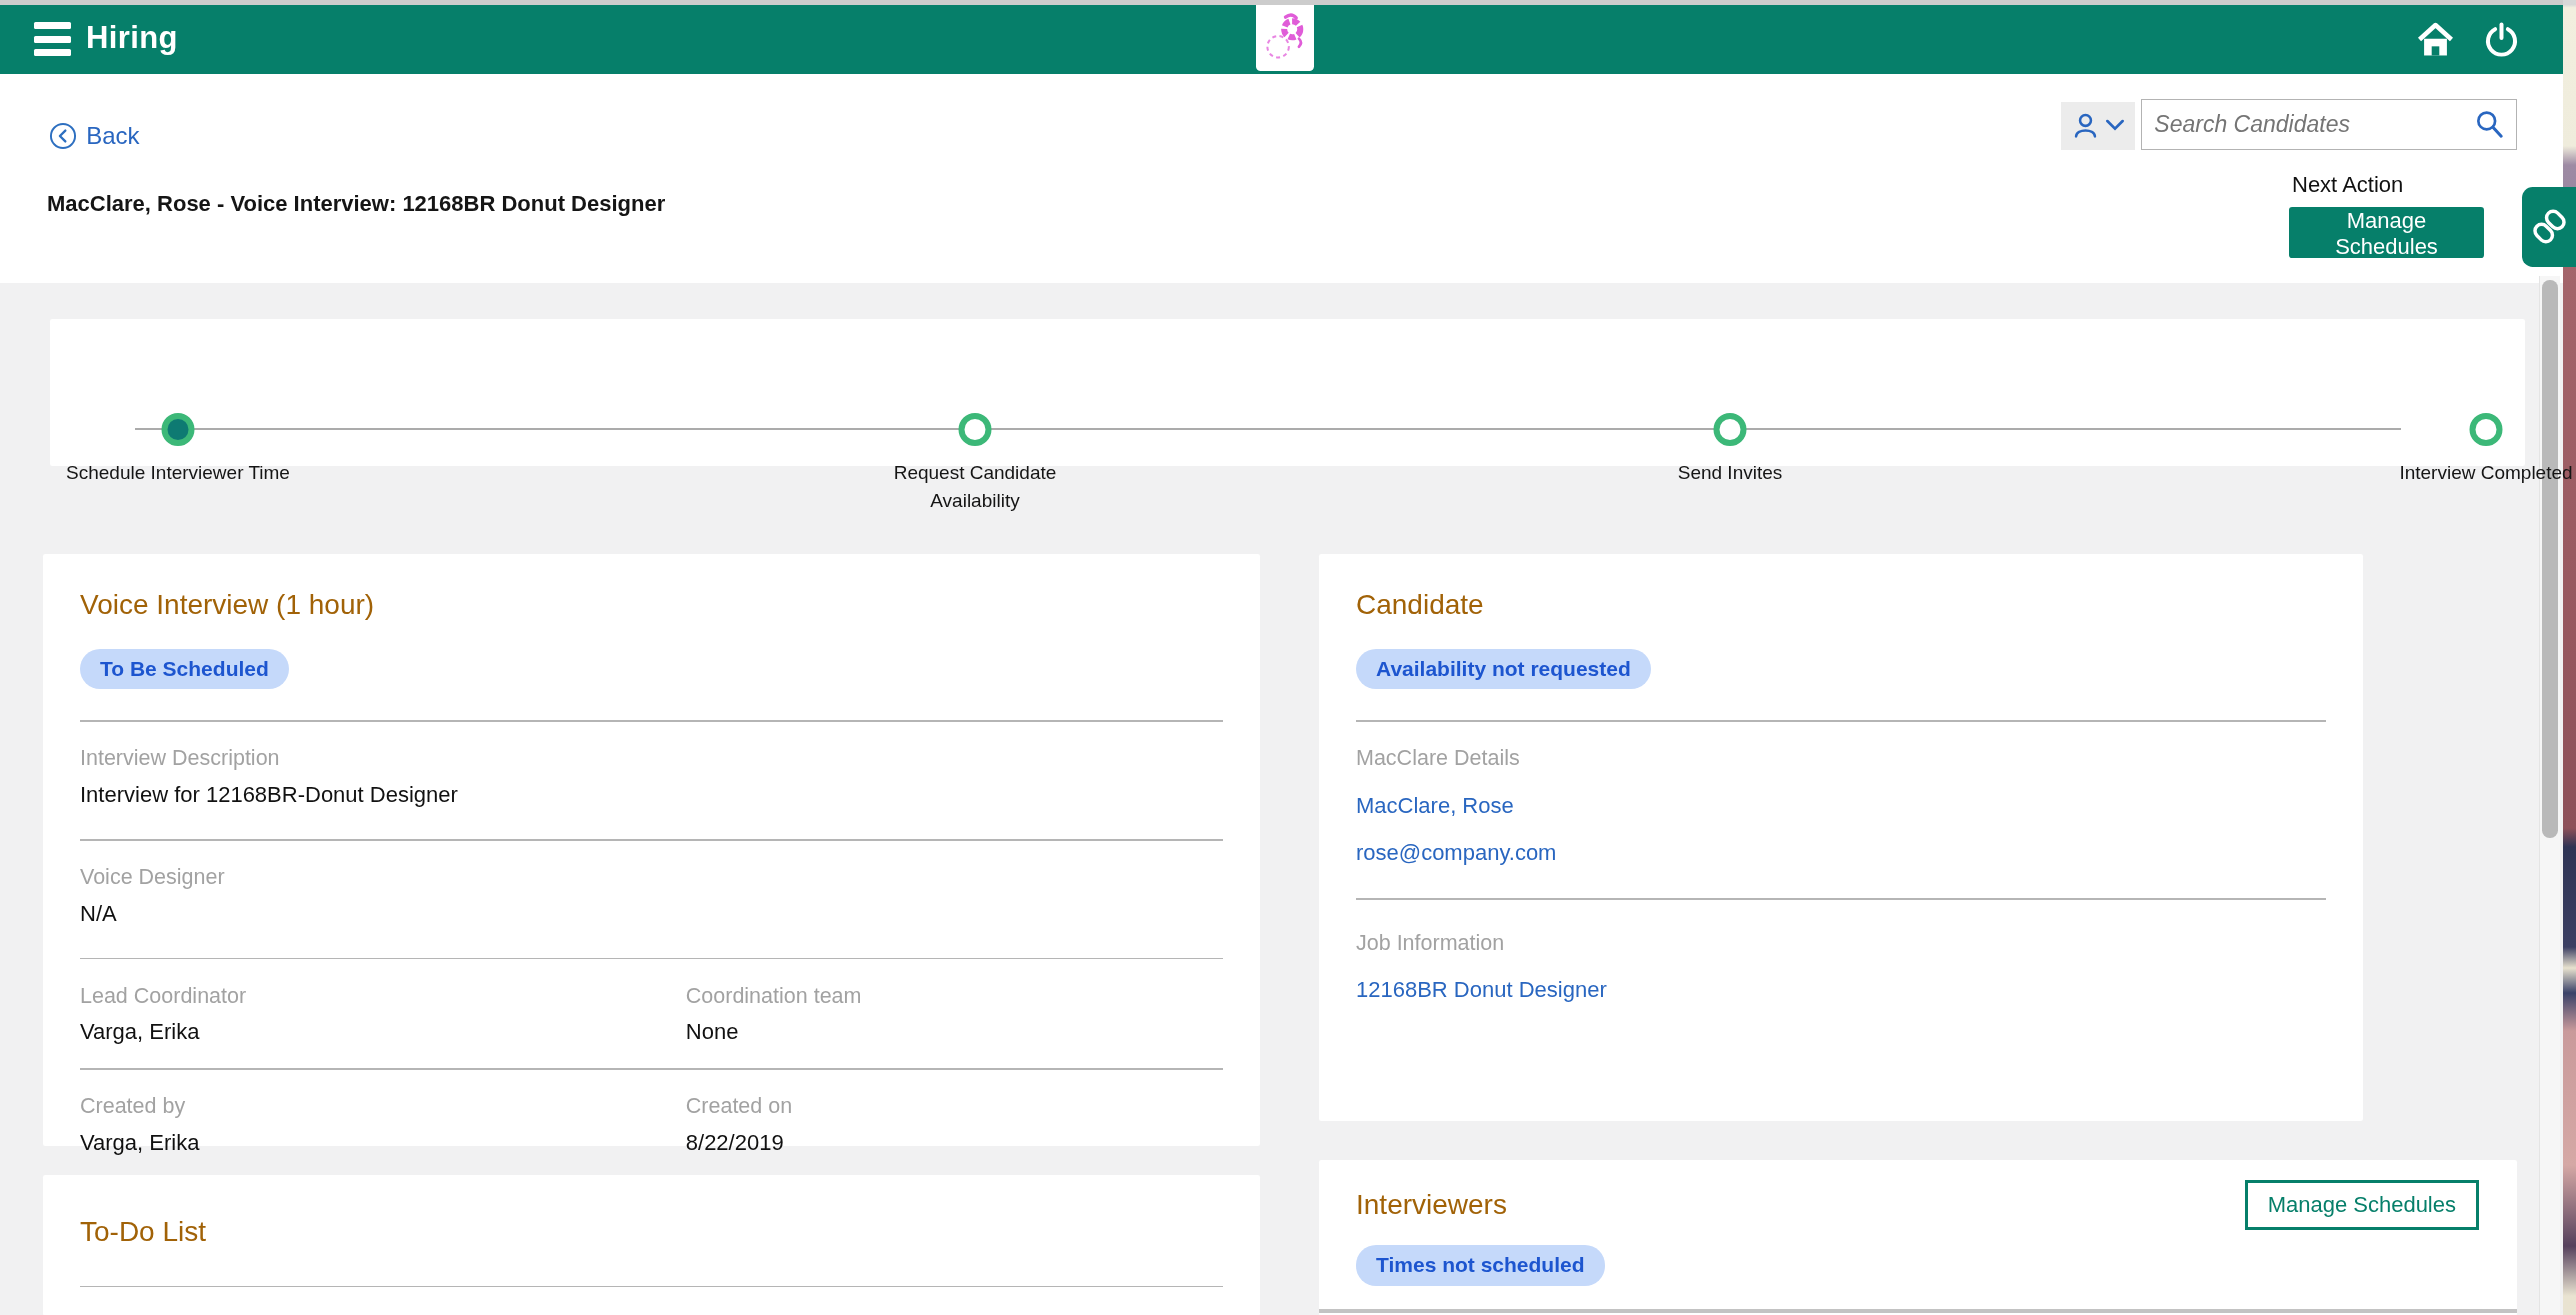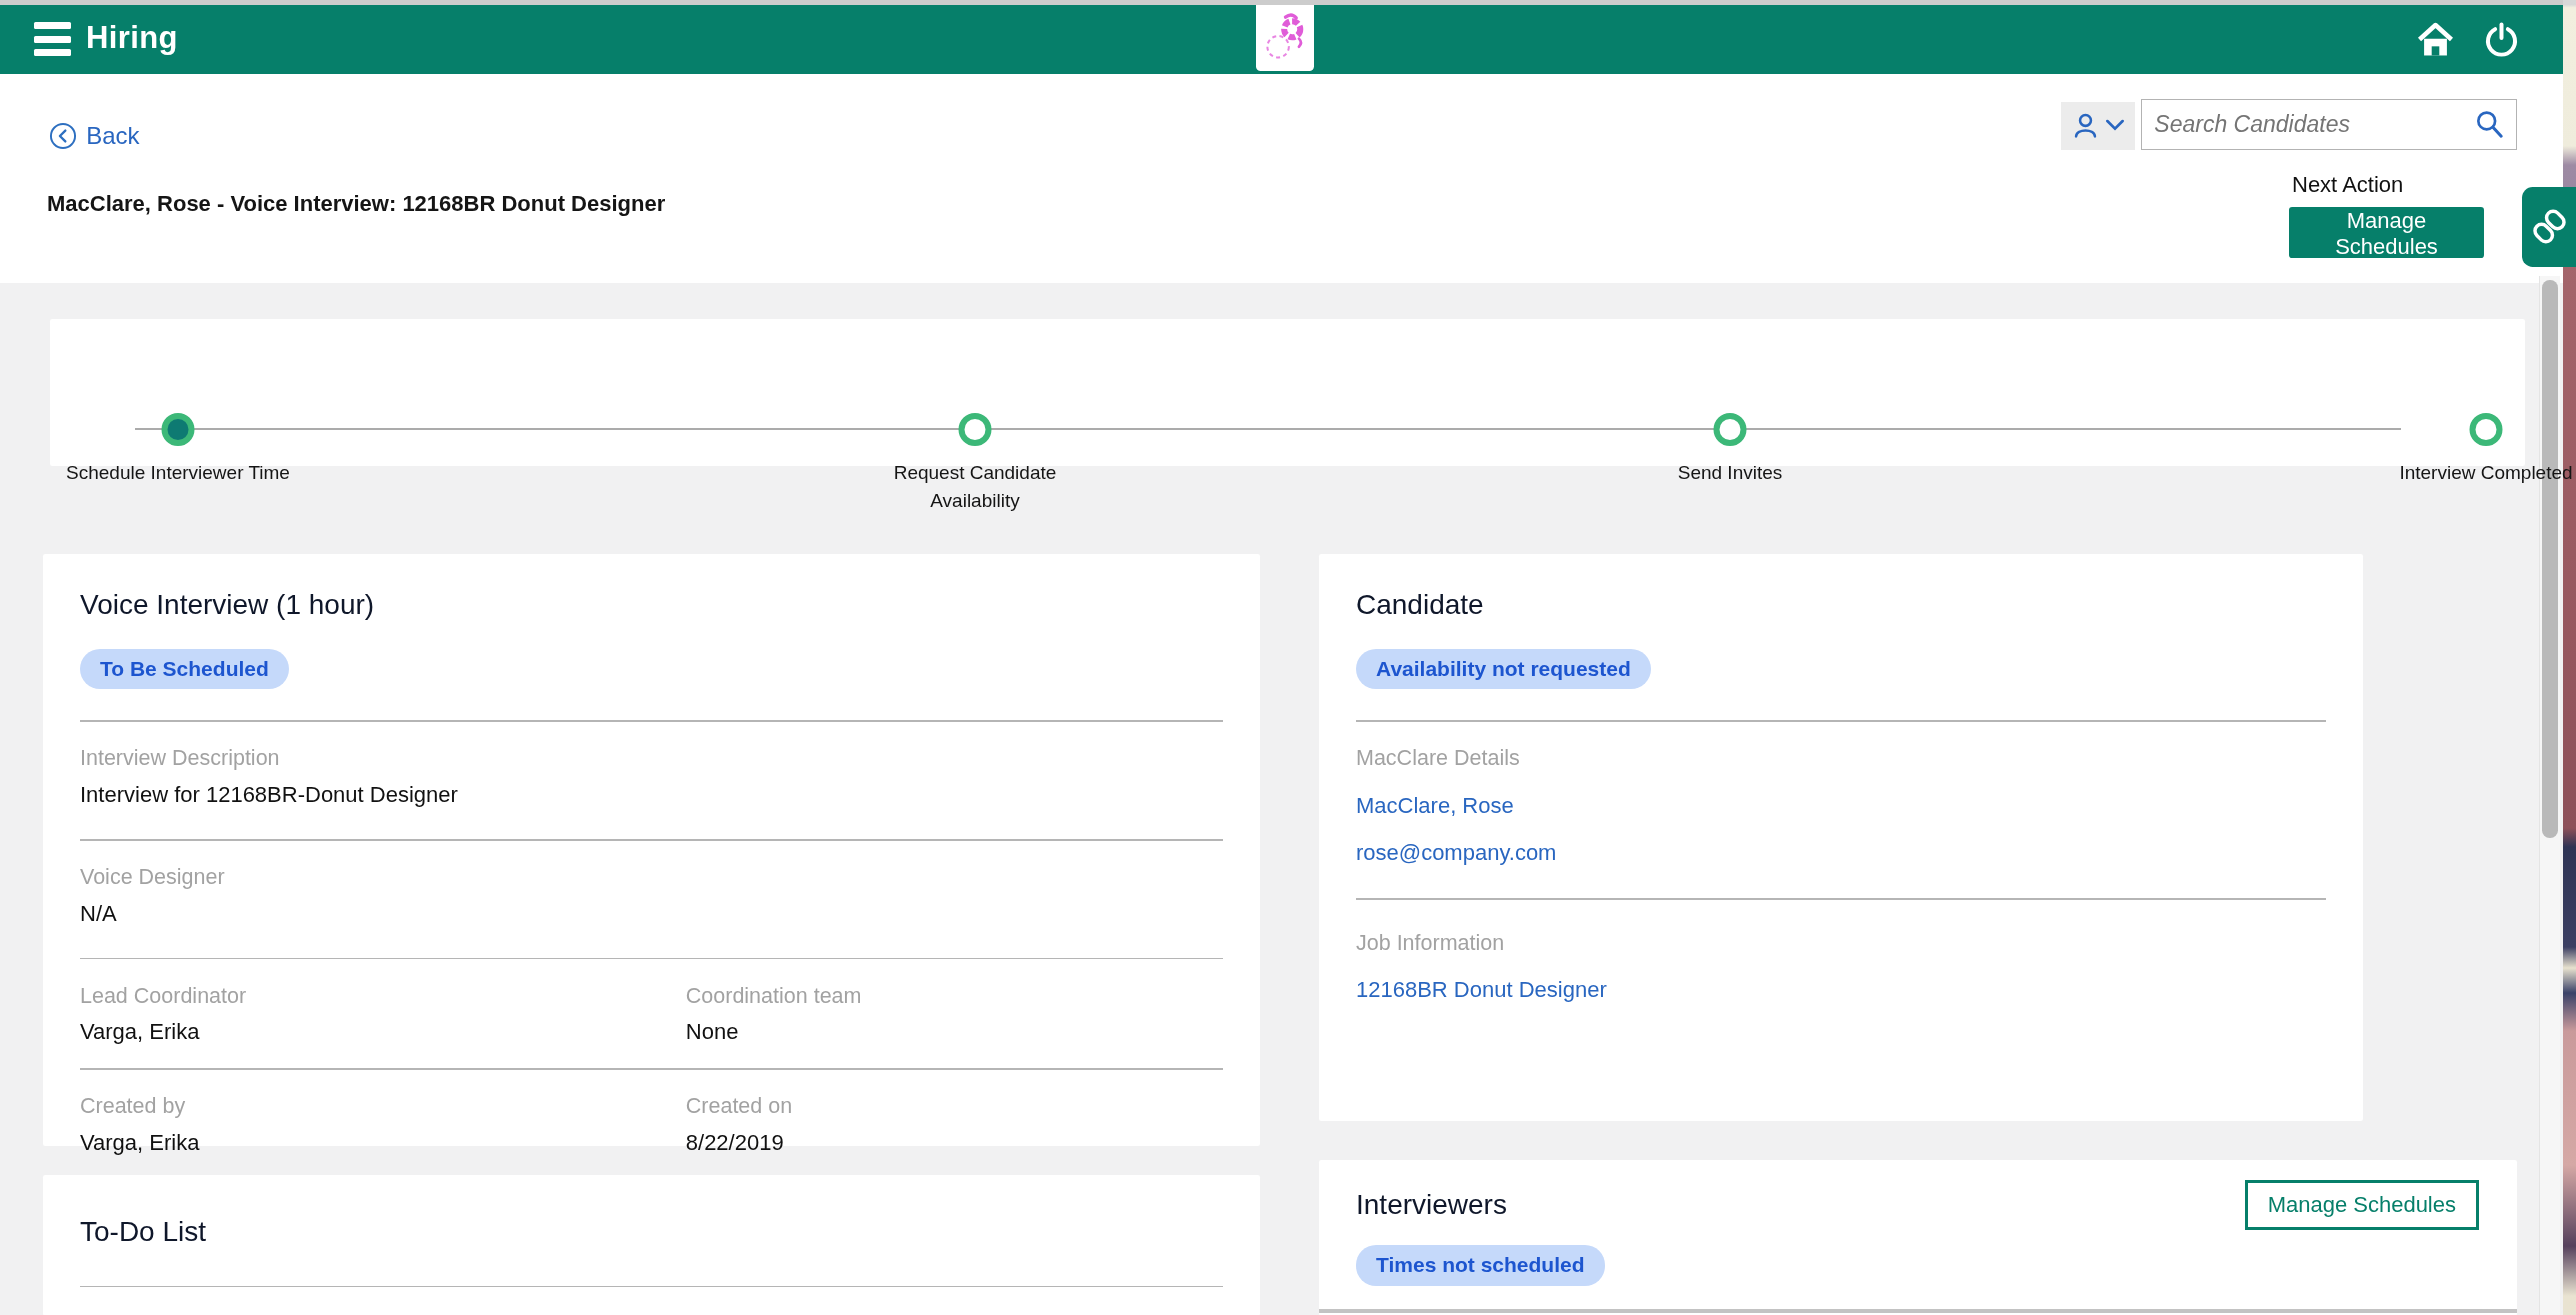--- a/index.html
+++ b/index.html
@@ -59,21 +59,21 @@
   .stepper-band{position:absolute;left:50px;top:294px;width:2475px;height:147px;background:#fff;border-radius:2.3px;margin-top:20px;}
   .stepper-line{position:absolute;left:85px;top:109px;width:2266px;height:2.3px;background:#ababab;}
   .step{position:absolute;top:94px;width:245px;transform:translateX(-50%);text-align:center;}
   .step .circle{display:inline-block;width:33px;height:33px;border-radius:50%;border:6.1px solid var(--step-green);background:#fff;}
   .step.current .circle{background:var(--step-fill);}
   .step .slabel{margin-top:10.7px;font-size:19px;line-height:28px;color:#151515;}
   .step1{left:128px;} .step2{left:925px;} .step3{left:1680px;} .step4{left:2436px;}
 
   
   .card{position:absolute;background:#fff;border-radius:2.3px;padding:0 37px;}
-  .card h2{margin:0;font-size:28px;font-weight:400;color:#0f172a;}
+  .card h2{margin:0;font-size:28px;font-weight:400;color:#a16207;}
   .badge{display:inline-block;background:var(--badge-bg);color:var(--badge-text);font-weight:700;font-size:21px;padding:8.4px 20px;border-radius:20px;}
   .divider{height:1.5px;background:var(--divider);}
   .flabel{color:var(--label-gray);font-size:21.5px;}
   .fvalue{color:#111;font-size:22px;}
   .blue-link{color:var(--link);font-size:22px;text-decoration:none;display:inline-block;cursor:pointer;}
 
   .card.interview{left:43px;top:549px;width:1217px;height:592px;}
   .card.interview h2{padding-top:35px;}
   .card.interview .badge{margin-top:28px;}
   .card.interview .divider{margin-top:31px;}

